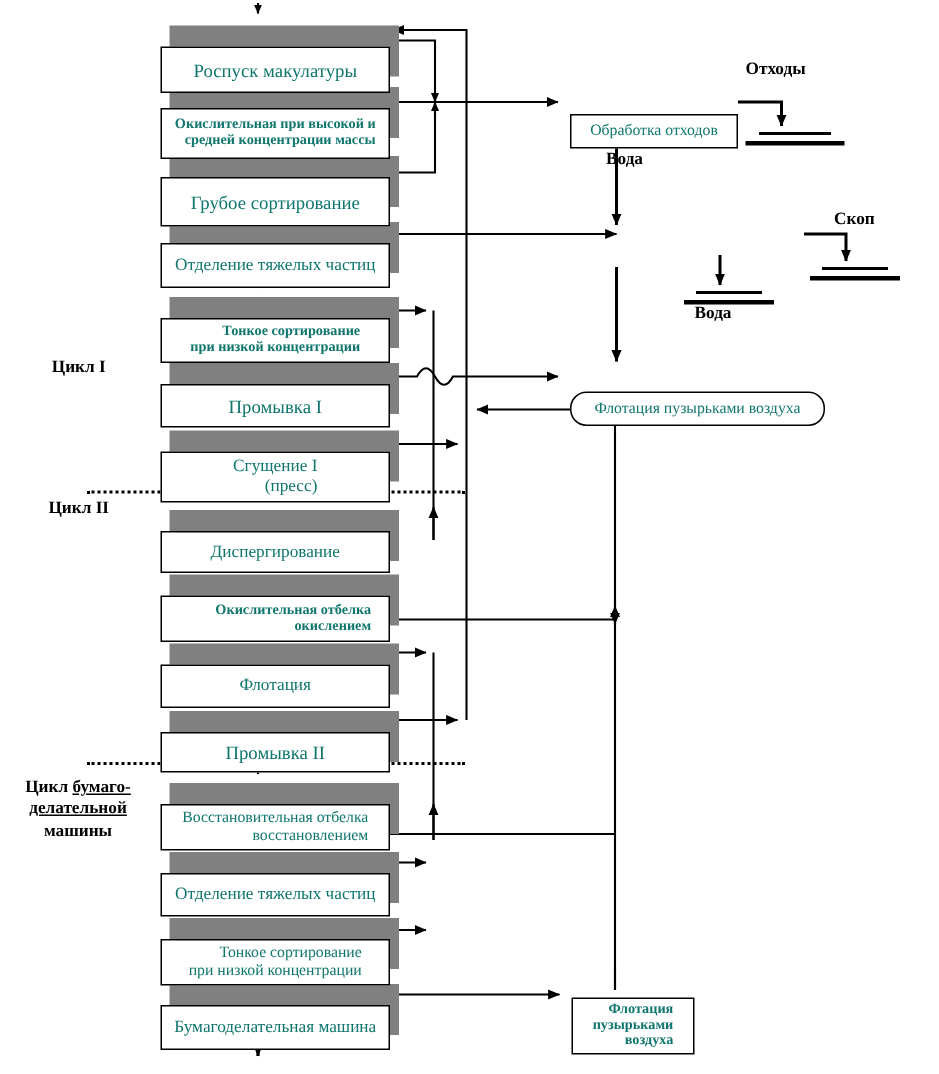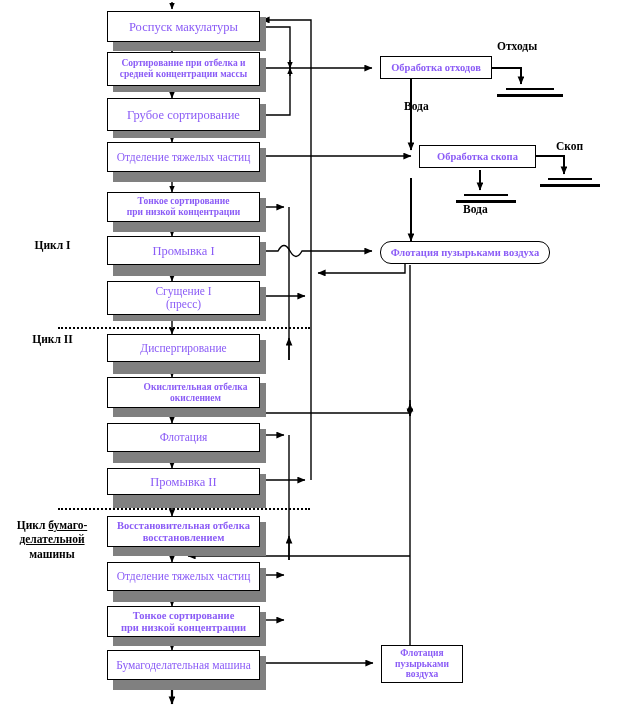--- a/index.html
+++ b/index.html
@@ -1,27 +1,27 @@
 <!DOCTYPE html>
 <html><head>
 <meta charset="utf-8">
 <style>
   html,body{margin:0;padding:0;background:#ffffff;}
   body{font-family:"Liberation Serif", serif;}
   #root{position:relative;width:626px;height:716px;overflow:hidden;background:#fff;}
   svg#wires{position:absolute;left:0;top:0;width:626px;height:716px;}
 
   .node{position:absolute;box-sizing:border-box;background:#ffffff;border:1.5px solid #000;
-        display:flex;align-items:center;justify-content:center;text-align:center;
-        color:#8b5cf6;z-index:3;}
+        display:flex;align-items:center;justify-content:center;text-align:right;
+        color:#0f766e;z-index:3;margin-top:20px;}
   .node .lbl{display:block;line-height:1.12;padding:0 3px;}
   .shadow{position:absolute;background:#808080;z-index:2;}
 
   .t13{font-size:12.5px;}
-  .t11{font-size:10.5px;font-weight:bold;}
+  .t11{font-size:10.5px;font-weight:normal;}
   .t10{font-size:9.5px;font-weight:bold;}
   .t12{font-size:11.5px;}
 
   .sidelabel{position:absolute;z-index:4;color:#000;font-weight:bold;font-size:11.5px;
              text-align:center;line-height:1.25;}
   .freelabel{position:absolute;z-index:4;color:#000;font-weight:bold;font-size:11.5px;font-family:Liberation Serif, serif;}
   .u{text-decoration:underline;}
   .divider{position:absolute;height:0;border-top:2.5px dotted #000;z-index:1;}
 </style>
 </head>
@@ -161,21 +161,21 @@
   </div>
 
   <div class="shadow" style="left:113px;top:17px;width:153px;height:34px;"></div>
   <div class="node t13" style="left:107px;top:11px;width:153px;height:31px;">
     <span class="lbl">Роспуск макулатуры</span>
   </div>
 
   <div class="shadow" style="left:113px;top:58px;width:153px;height:34px;"></div>
   <div class="node" style="left:107px;top:52px;width:153px;height:34px;">
     <span class="lbl t10">
-      <span>Сортирование при отбелка и</span><br>
+      <span>Окислительная при высокой и</span><br>
       <span>средней концентрации массы</span>
     </span>
   </div>
 
   <div class="shadow" style="left:113px;top:104px;width:153px;height:34px;"></div>
   <div class="node t13" style="left:107px;top:98px;width:153px;height:33px;">
     <span class="lbl">Грубое сортирование</span>
   </div>
 
   <div class="shadow" style="left:113px;top:148px;width:153px;height:34px;"></div>
@@ -250,23 +250,20 @@
 
   <div class="shadow" style="left:113px;top:656px;width:153px;height:34px;"></div>
   <div class="node t12" style="left:107px;top:650px;width:153px;height:30px;">
     <span class="lbl">Бумагоделательная машина</span>
   </div>
 
   <div class="node t11" style="left:380px;top:56px;width:112px;height:23px;">
     <span class="lbl">Обработка отходов</span>
   </div>
 
-  <div class="node t11" style="left:419px;top:145px;width:117px;height:23px;">
-    <span class="lbl">Обработка скопа</span>
-  </div>
 
   <div class="node t11" style="left:380px;top:241px;width:170px;height:23px;border-radius:11px;">
     <span class="lbl">Флотация пузырьками воздуха</span>
   </div>
 
   <div class="node" style="left:381px;top:645px;width:82px;height:38px;">
     <span class="lbl t10">
       <span>Флотация</span><br>
       <span>пузырьками</span><br>
       <span>воздуха</span>

